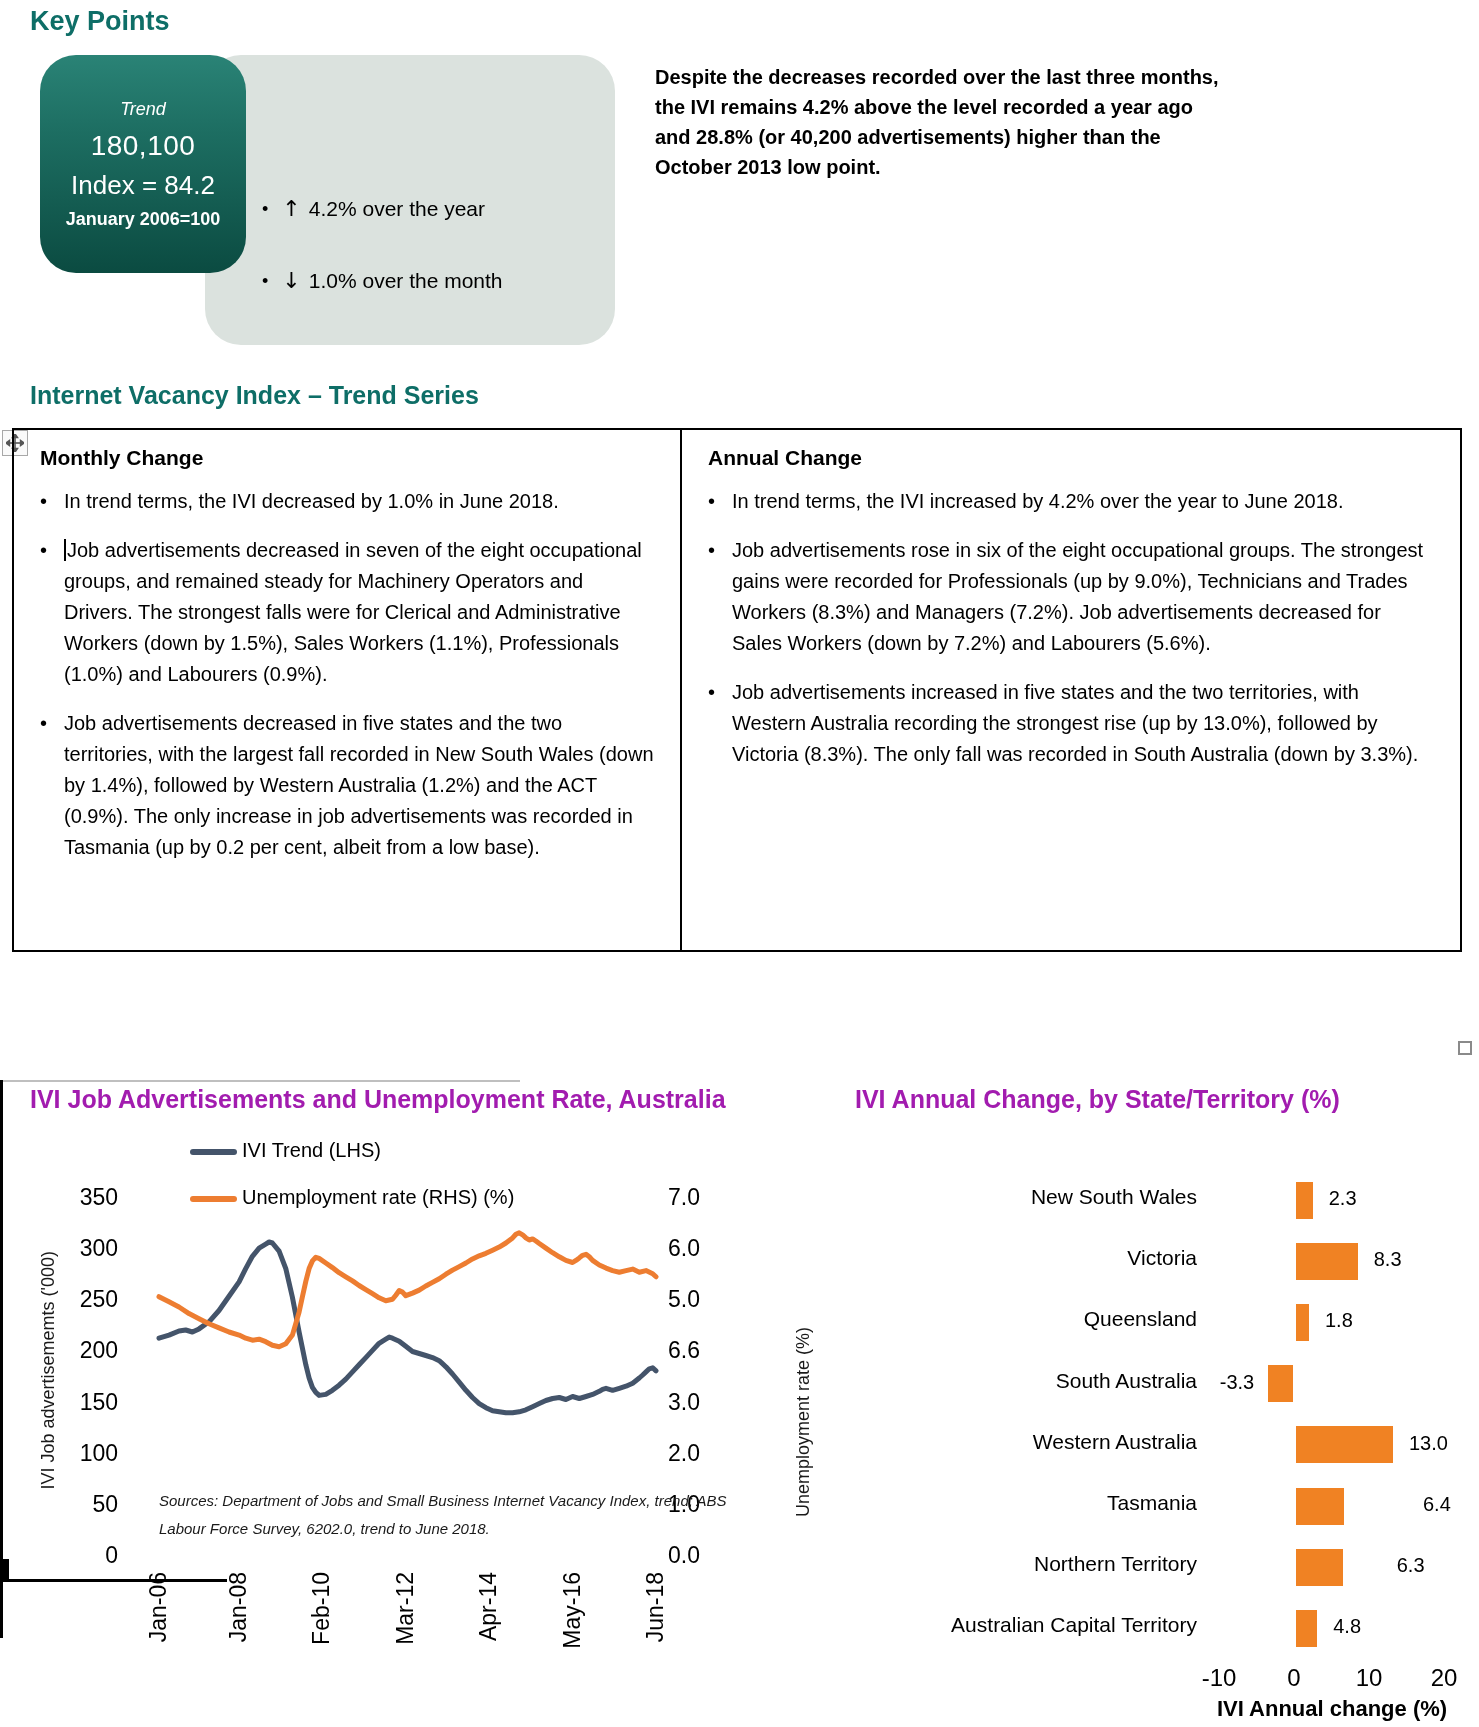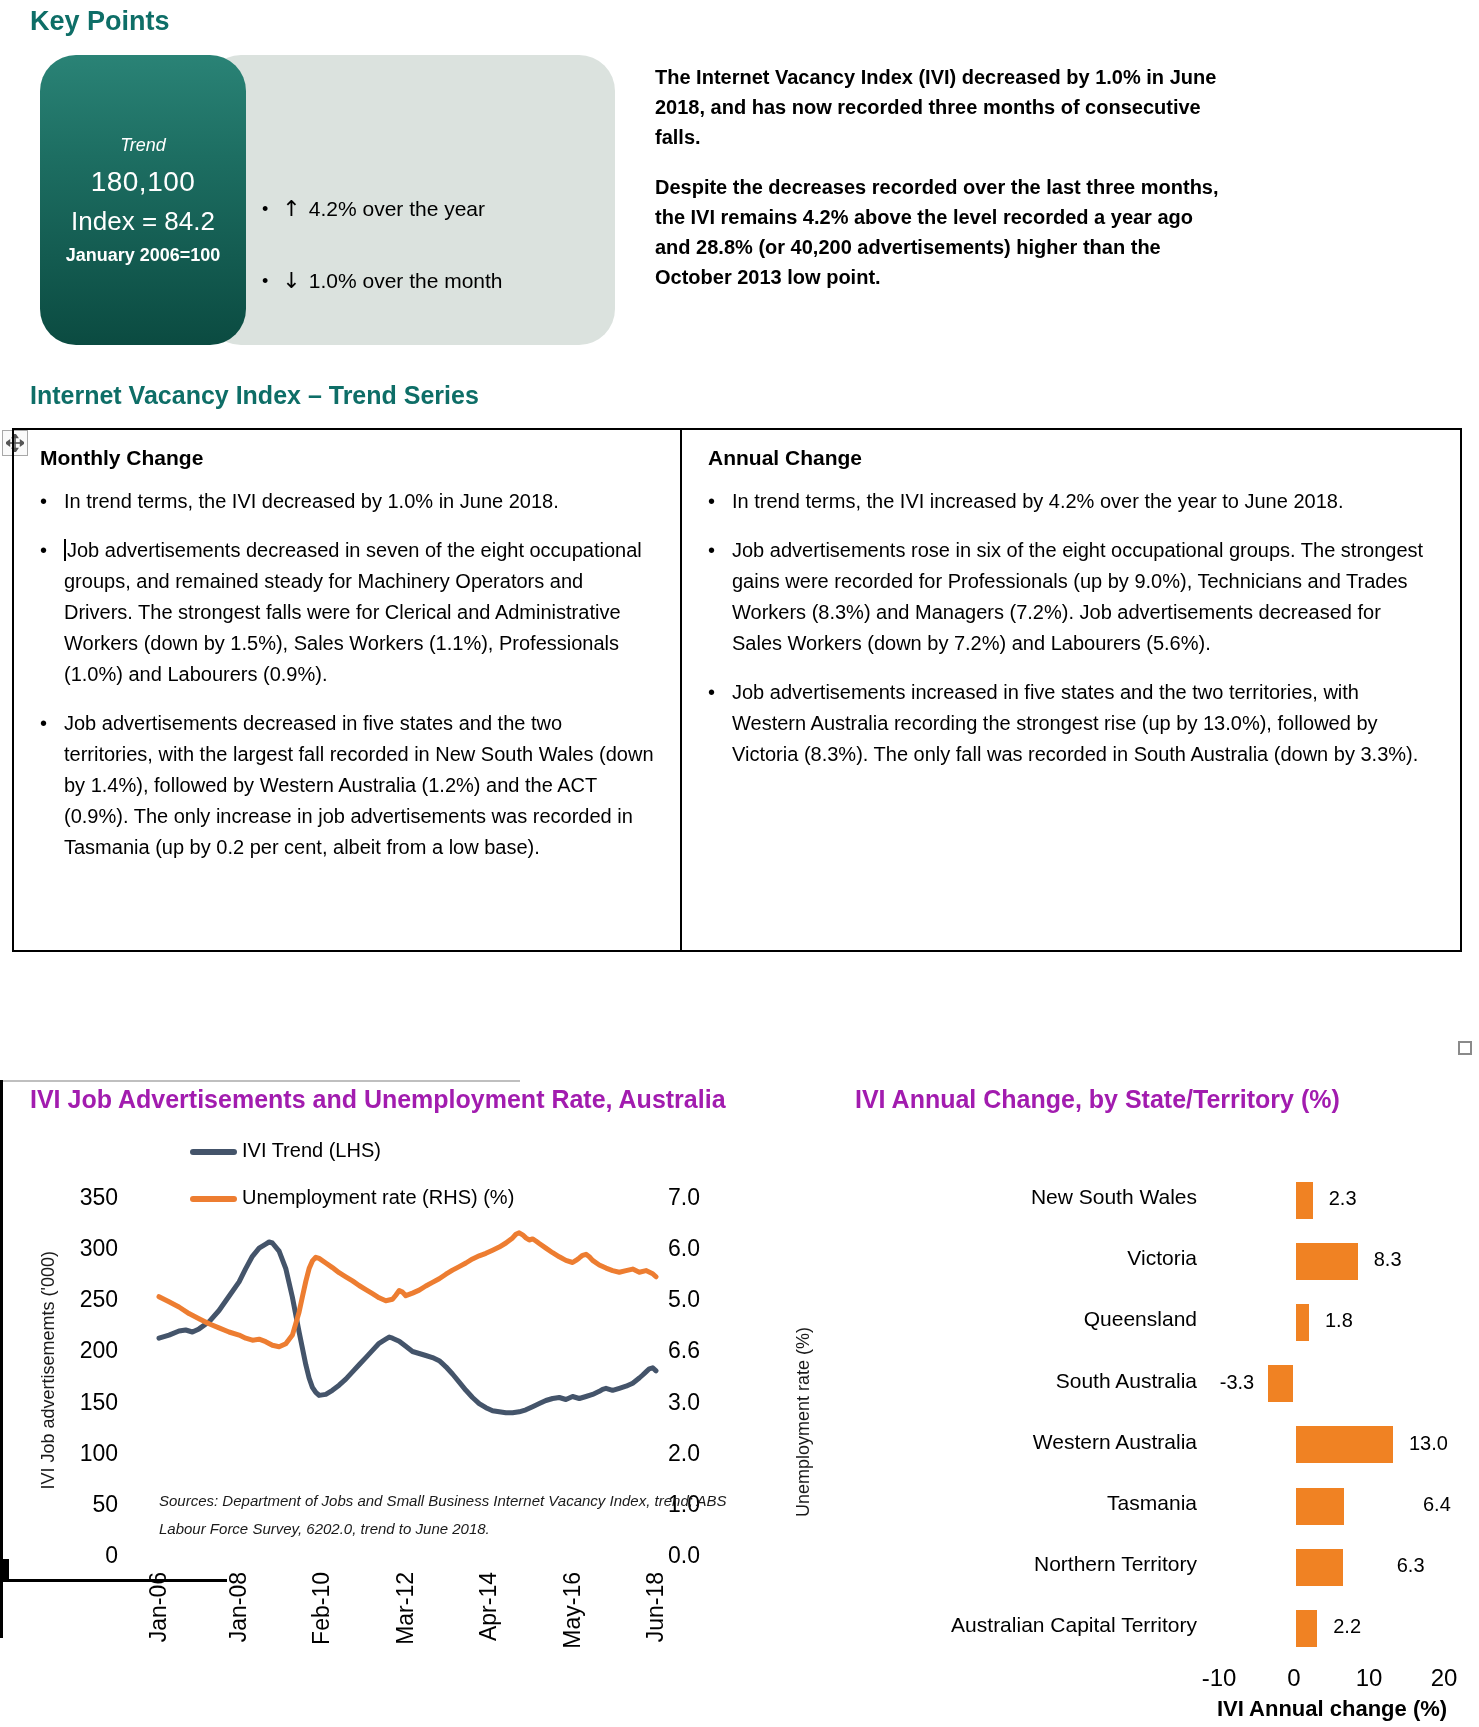--- a/index.html
+++ b/index.html
@@ -3,21 +3,21 @@
 <meta charset="utf-8">
 <style>
   html,body{margin:0;padding:0;background:#fff;}
   .page{position:relative;width:1479px;height:1727px;background:#fff;overflow:hidden;
         font-family:"Liberation Sans",sans-serif;color:#000;padding-left:17px;}
   h1.pg-title{position:absolute;left:30px;top:6px;font-size:27px;font-weight:bold;margin:0;color:#0E6E67;}
   h2.sec-title{position:absolute;left:30px;top:381px;font-size:25px;font-weight:bold;margin:0;color:#0E6E67;}
 
   
   .gray-card{position:absolute;left:205px;top:55px;width:410px;height:290px;background:#DBE2DE;border-radius:36px;}
-  .teal-card{position:absolute;left:40px;top:55px;width:206px;height:290px;border-radius:36px;
+  .teal-card{position:absolute;left:40px;top:55px;width:206px;height:218px;border-radius:36px;
              background:linear-gradient(180deg,#2A8376 0%,#1D6E62 35%,#0B4B41 100%);
              color:#fff;display:flex;flex-direction:column;align-items:center;justify-content:center;text-align:center;}
   .tc-label{font-style:italic;font-size:18px;margin-bottom:10px;}
   .tc-value{font-size:28px;letter-spacing:.5px;}
   .tc-index{font-size:26px;margin-top:8px;}
   .tc-base{font-size:18px;font-weight:bold;margin-top:8px;}
   .gcard-bullet{position:absolute;left:262px;font-size:21px;line-height:28px;display:flex;align-items:center;}
   .gcard-bullet .dot{font-size:18px;margin-right:14px;}
   .gcard-bullet .arrow{font-family:"DejaVu Sans",sans-serif;margin-right:8px;font-size:22px;}
 
@@ -80,21 +80,20 @@
   </div>
 
   <div class="teal-card">
     <div class="tc-label">Trend</div>
     <div class="tc-value">180,100</div>
     <div class="tc-index">Index = 84.2</div>
     <div class="tc-base">January 2006=100</div>
   </div>
 
   <div class="summary">
-    <p>The Internet Vacancy Index (IVI) decreased by 1.0% in June 2018, and has now recorded three months of consecutive falls.</p>
     <p>Despite the decreases recorded over the last three months, the IVI remains 4.2% above the level recorded a year ago and 28.8% (or 40,200 advertisements) higher than the October 2013 low point.</p>
   </div>
 
   <h2 class="sec-title">Internet Vacancy Index – Trend Series</h2>
 
   <div class="table-handle">
     <svg width="18" height="18" viewBox="0 0 18 18">
       <g stroke="#555" stroke-width="1.6" fill="#555">
         <line x1="9" y1="2.5" x2="9" y2="15.5"></line>
         <line x1="2.5" y1="9" x2="15.5" y2="9"></line>
@@ -219,21 +218,21 @@
         <div class="bar-rect" style="left: 1295.5px; top: 346.3px; width: 97.5px; height: 37px; background: rgb(240, 130, 35);"></div>
         <div class="bar-val" style="left: 1409px; top: 351.8px;">13.0</div>
         <div class="bar-cat" style="left: 825px; top: 411px; width: 372px;">Tasmania</div>
         <div class="bar-rect" style="left: 1295.5px; top: 407.5px; width: 48px; height: 37px; background: rgb(240, 130, 35);"></div>
         <div class="bar-val" style="left: 1407px; top: 413px; margin-left: 16px;">6.4</div>
         <div class="bar-cat" style="left: 825px; top: 472.2px; width: 372px;">Northern Territory</div>
         <div class="bar-rect" style="left: 1295.5px; top: 468.7px; width: 47.25px; height: 37px; background: rgb(240, 130, 35);"></div>
         <div class="bar-val" style="left: 1358.75px; top: 474.2px; margin-left: 38px;">6.3</div>
         <div class="bar-cat" style="left: 825px; top: 533.4px; width: 372px;">Australian Capital Territory</div>
         <div class="bar-rect" style="left: 1295.5px; top: 529.9px; width: 21.75px; height: 37px; background: rgb(240, 130, 35);"></div>
-        <div class="bar-val" style="left: 1333.25px; top: 535.4px;">2.2</div>
+        <div class="bar-val" style="left: 1333.25px; top: 535.4px;">4.8</div>
         <div style="left: 1219px; top: 566px; width: 227px; height: 2.5px; background: rgb(0, 0, 0);"></div>
         <div style="left: 1217.75px; top: 566px; width: 2.5px; height: 14px; background: rgb(0, 0, 0);"></div>
         <div class="tick-num" style="left: 1179px; top: 584px; width: 80px; text-align: center; font-size: 24px;">-10</div>
         <div style="left: 1292.75px; top: 566px; width: 2.5px; height: 14px; background: rgb(0, 0, 0);"></div>
         <div class="tick-num" style="left: 1254px; top: 584px; width: 80px; text-align: center; font-size: 24px;">0</div>
         <div style="left: 1367.75px; top: 566px; width: 2.5px; height: 14px; background: rgb(0, 0, 0);"></div>
         <div class="tick-num" style="left: 1329px; top: 584px; width: 80px; text-align: center; font-size: 24px;">10</div>
         <div style="left: 1442.75px; top: 566px; width: 2.5px; height: 14px; background: rgb(0, 0, 0);"></div>
         <div class="tick-num" style="left: 1404px; top: 584px; width: 80px; text-align: center; font-size: 24px;">20</div>
         <div class="bx-title" style="left: 1182px; top: 616px; width: 300px;">IVI Annual change (%)</div>

